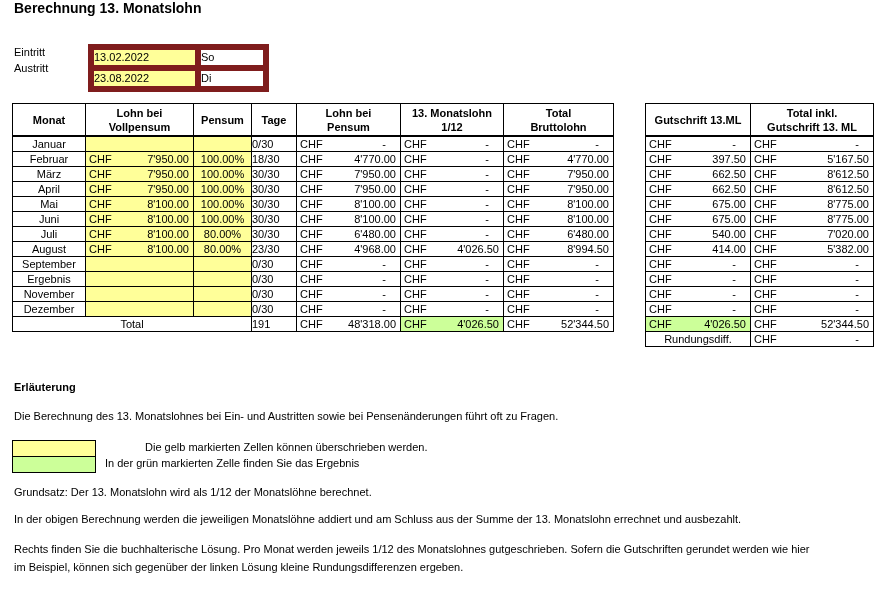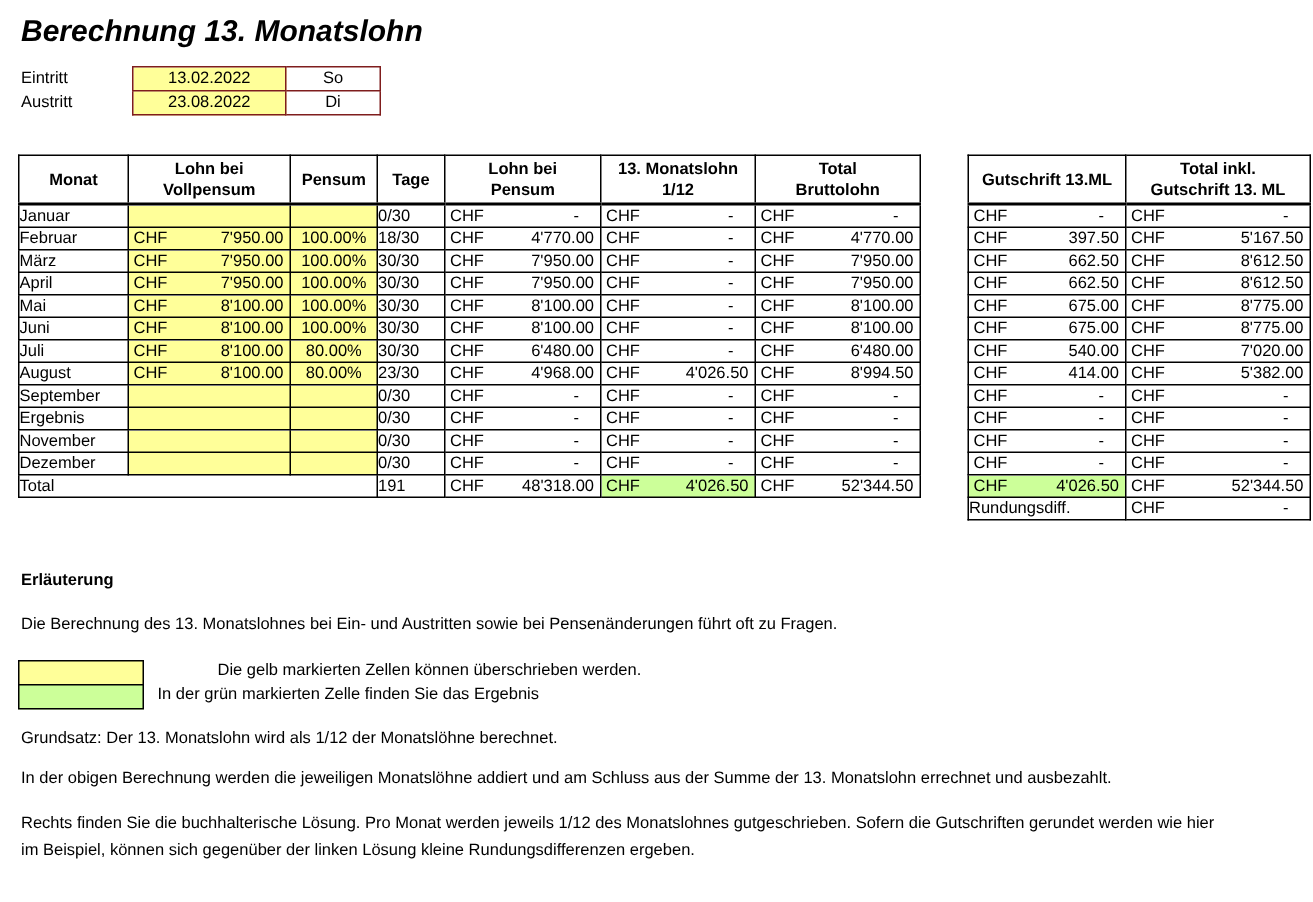--- a/index.html
+++ b/index.html
@@ -1,34 +1,34 @@
 <!DOCTYPE html>
 <html style="--yellow: #FFFF99; --green: #CCFF99;"><head>
 <meta charset="utf-8">
 <style>
   :root{ --yellow:#FFFF99; --green:#CCFF99; }
   html,body{margin:0;padding:0;background:#fff;}
   #stage{position:relative;width:875px;height:601px;background:#fff;
          font-family:"Liberation Sans",sans-serif;color:#000;overflow:hidden;}
-  .title{position:absolute;left:14px;top:10px;font-size:20px;font-weight:bold;font-style:italic;}
+  .title{position:absolute;left:14px;top:0;font-size:14px;font-weight:bold;}
 
   
   .entry-label{position:absolute;left:14px;width:70px;height:16px;font-size:11px;line-height:16px;}
   table.ebox{position:absolute;left:88px;top:44px;border-collapse:collapse;table-layout:fixed;}
-  table.ebox td{border:1px solid #7f1d1d;height:15px;font-size:11px;text-align:center;padding:0;line-height:15px;}
+  table.ebox td{border:6px solid #7f1d1d;height:15px;font-size:11px;padding:0;line-height:15px;}
   .ecell-date{width:101px;background:var(--yellow);}
   .ecell-day{width:62px;}
 
   
   table.tbl{position:absolute;border-collapse:collapse;table-layout:fixed;}
   table.tbl th, table.tbl td{border:1px solid #000;padding:0;font-size:11px;overflow:hidden;
     height:14px;line-height:14px;vertical-align:middle;}
   table.tbl th{height:31px;font-weight:bold;text-align:center;white-space:pre-line;
     line-height:14px;border-bottom:2px solid #000;}
-  td.mon{text-align:left;padding-left:2px;}
+  td.mon{text-align:center;padding-left:2px;}
   td.y{background:var(--yellow);}
   td.g{background:var(--green);}
   td.pct{text-align:center;padding-right:5px;}
   td.tg{text-align:left;padding-right:3px;}
   td.ml .cur{float:left;padding-left:3px;}
   td.ml .val{float:right;padding-right:4px;}
   td.ml .val.dash{padding-right:14px;}
 
   #main-table{left:12px;top:103px;width:601px;}
   #right-table{left:645px;top:103px;width:228px;}

